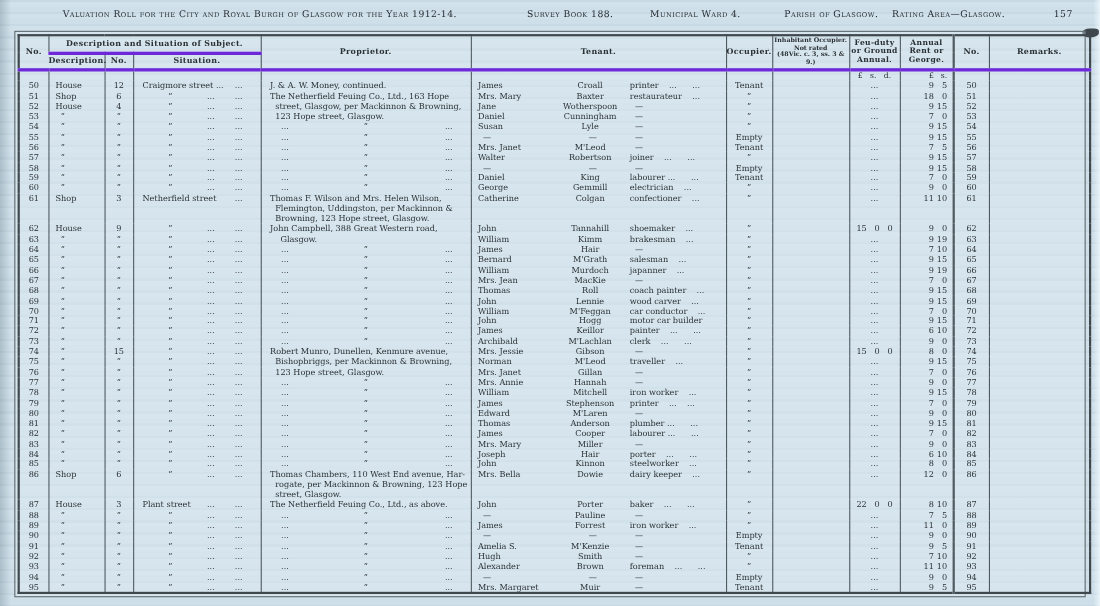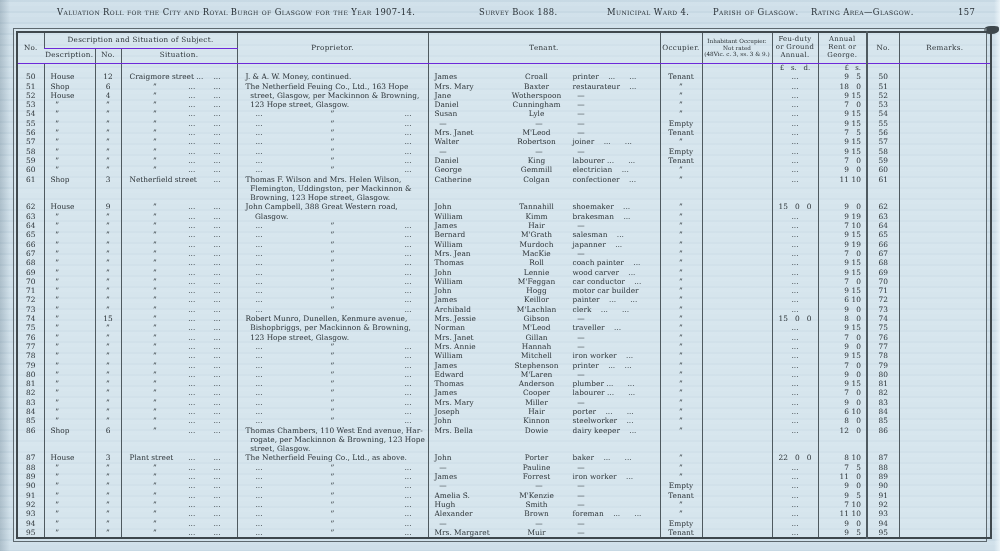--- a/index.html
+++ b/index.html
@@ -22,32 +22,32 @@
   .edge-right { position:absolute; right:0; top:0; width:6px; height:100%;
     background:linear-gradient(270deg, rgba(240,248,252,0.8), rgba(0,0,0,0)); pointer-events:none;}
   .smudge { position:absolute; top:26px; right:1px; width:15px; height:8px;
     background:#232b30; border-radius:45% 30% 50% 40%; opacity:.85; }
 
   .topline { position:absolute; top:7px; left:0; width:100%; height:13px;
     font-size:8.4px; font-variant:small-caps; letter-spacing:.4px; color:#272e33; }
   .topline span { position:absolute; white-space:nowrap; }
   .t-title  { left:57px; }
   .t-survey { left:479px; }
-  .t-ward   { left:591px;margin-left:16px; }
+  .t-ward   { left:591px; }
   .t-parish { left:713px; }
   .t-rating { left:811px; }
   .t-page   { left:958px; font-variant:normal; }
 
   .sheet { position:absolute; left:13px; top:28px; width:974px;
     border:1px solid #5d686e; padding:2px; background:rgba(226,238,244,0.38); }
   table { width:100%; border-collapse:collapse; table-layout:fixed; border:2px solid #3f484d; }
 
   thead th {
-    border-left:1px solid #4f5a60; border-bottom:1px solid #6d28d9;
-    font-weight:normal; font-size:7.2px; line-height:8.2px; text-align:center;
+    border-left:1px solid #4f5a60; border-bottom:3px solid #6d28d9;
+    font-weight:bold; font-size:7.2px; line-height:8.2px; text-align:center;
     vertical-align:middle; letter-spacing:.3px; padding:1px 0; color:#2a3135;
   }
   thead th:first-child { border-left:none; }
   thead th .pre { white-space:pre-line; display:block; }
   th.h-inhab { font-size:5.7px; line-height:6.4px; letter-spacing:0; }
   th.h-feu, th.h-rent { font-size:6.9px; line-height:7.6px;margin-top:28px; }
   th.h-group { height:16px; }
   th.h-rno { border-left-width:2px; }
   tr.subhead th { height:15px; }
 
@@ -79,21 +79,21 @@
 </style>
 </head>
 <body>
 
 <div class="texture"></div>
 <div class="edge-left"></div>
 <div class="edge-right"></div>
 <div class="smudge"></div>
 
 <div class="topline">
-  <span class="t-title">Valuation Roll for the City and Royal Burgh of Glasgow for the Year 1907-14.</span>
+  <span class="t-title">Valuation Roll for the City and Royal Burgh of Glasgow for the Year 1912-14.</span>
   <span class="t-survey">Survey Book 188.</span>
   <span class="t-ward">Municipal Ward 4.</span>
   <span class="t-parish">Parish of Glasgow.</span>
   <span class="t-rating">Rating Area—Glasgow.</span>
   <span class="t-page">157</span>
 </div>
 
 <div class="sheet">
   <table>
     <colgroup>

